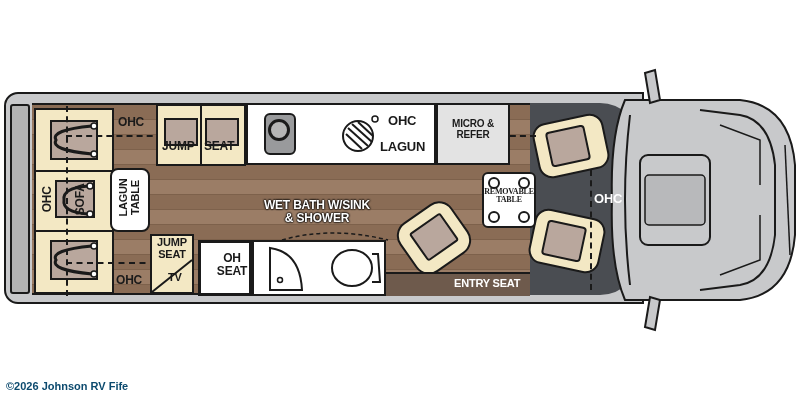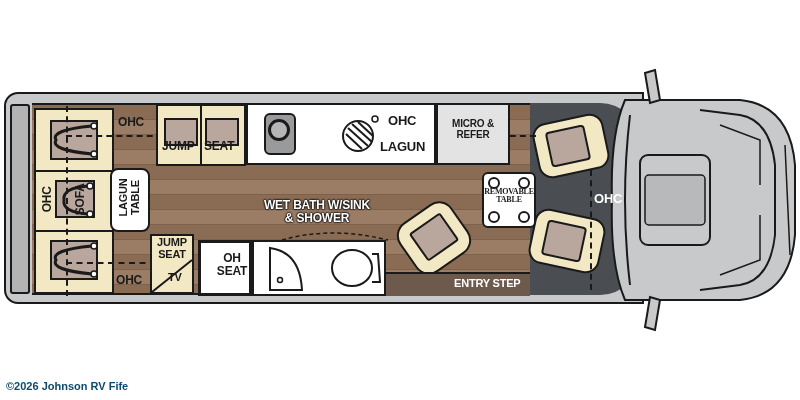--- a/index.html
+++ b/index.html
@@ -148,15 +148,15 @@
   <circle cx="42" cy="11" r="5" fill="#fff" stroke="#1a1a1a" stroke-width="2"></circle>
   <circle cx="12" cy="45" r="5" fill="#fff" stroke="#1a1a1a" stroke-width="2"></circle>
   <circle cx="42" cy="45" r="5" fill="#fff" stroke="#1a1a1a" stroke-width="2"></circle>
 </svg>
 <div class="lbl" style="left:482px;top:188px;width:54px;font-size:8px;font-family:Liberation Serif, serif;">
   <span>REMOVABLE</span><br>
   <span>TABLE</span>
 </div>
 
 <div class="abs" style="left:386px;top:272px;width:144px;height:24px;background:#6e5a4c;border-top:2px solid #1a1a1a;"></div>
-<div class="lbl" style="left:454px;top:278px;font-size:11px;color:#ffffff;">ENTRY STEP</div>
+<div class="lbl" style="left:454px;top:278px;font-size:11px;color:#ffffff;">ENTRY SEAT</div>
 
 <div class="copyright">©2026 Johnson RV Fife</div>
 
 </body></html>

